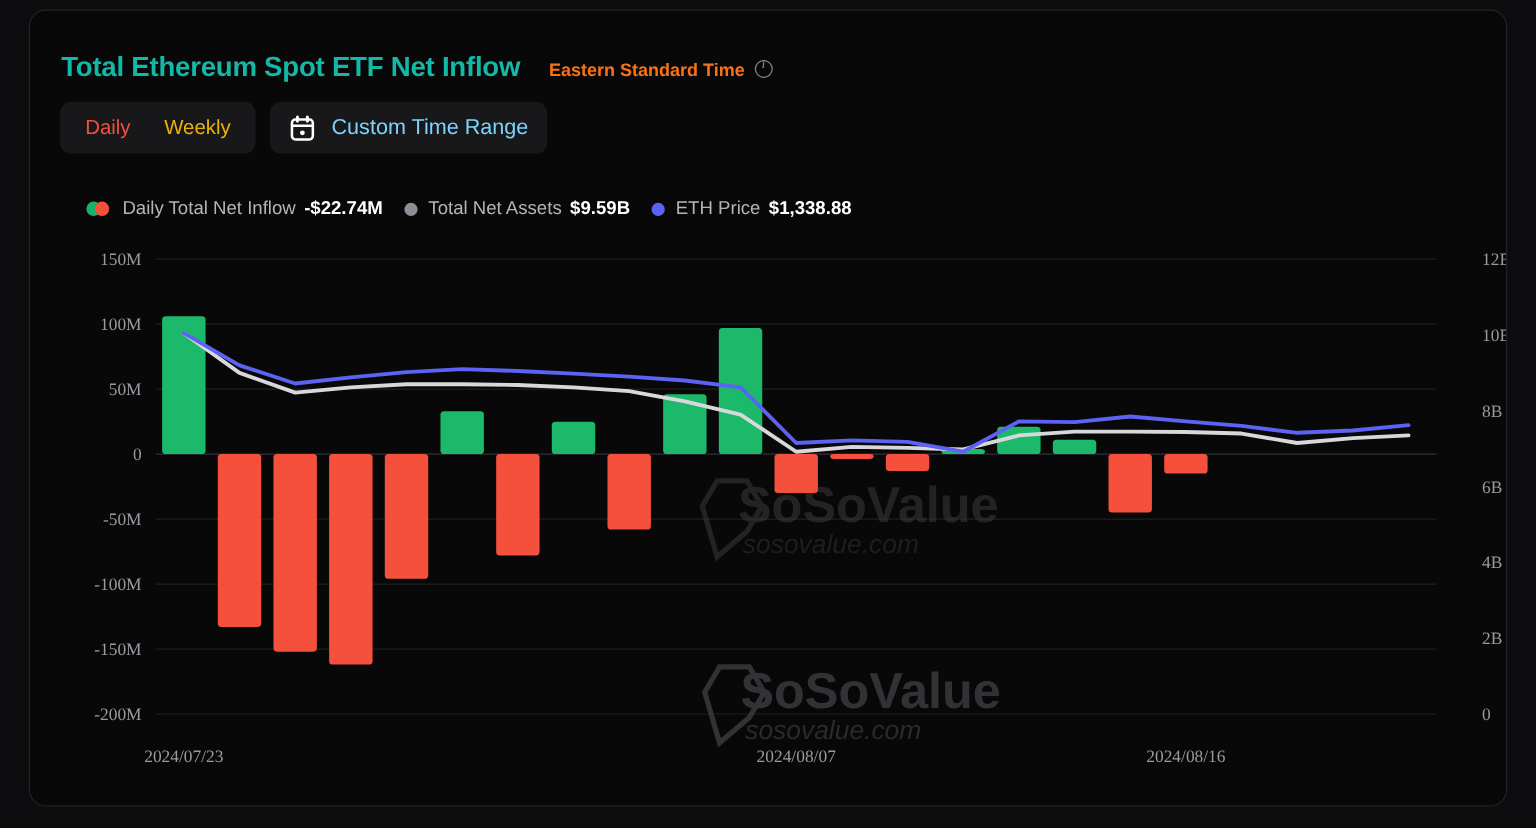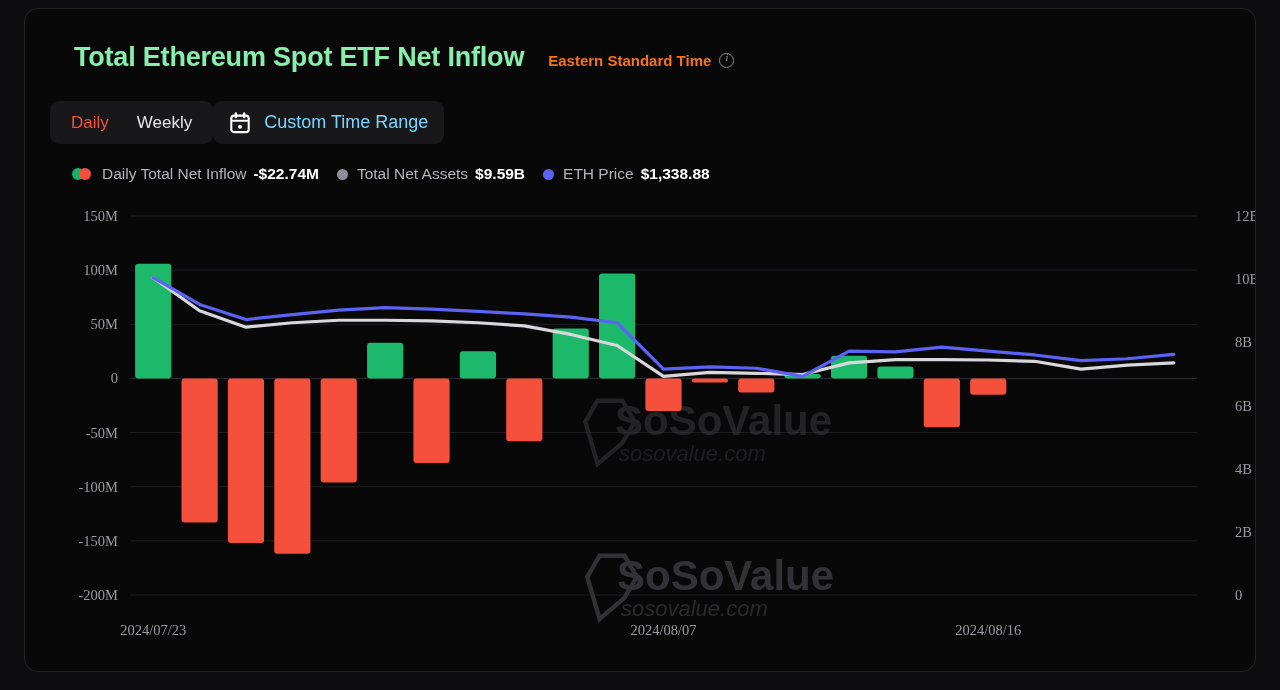--- a/index.html
+++ b/index.html
@@ -13,41 +13,41 @@
     position: absolute;
     left: 24px; top: 8px;
     width: 1232px; height: 664px;
     background: #080809;
     border: 1px solid #232327;
     border-radius: 14px;
     overflow: hidden;
   }
   
   .hdr { position: absolute; left: 26px; top: 33px; display: flex; align-items: baseline; }
-  .hdr-title { font-size: 27px; font-weight: bold; color: #86efac; letter-spacing: -0.2px; margin-left: 23px; }
+  .hdr-title { font-size: 23px; font-weight: bold; color: #14b8a6; letter-spacing: -0.2px; }
   .hdr-sub { font-size: 15px; font-weight: bold; color: #f97316; margin-left: 24px; }
   .info-icon {
     display: inline-block; width: 15px; height: 15px; margin-left: 8px;
     border: 1.3px solid #8a8a90; border-radius: 50%;
     position: relative; top: 2px;
   }
   .info-icon::after {
     content: "i"; position: absolute; left: 0; right: 0; top: -2px;
     text-align: center; font-size: 10px; font-style: italic; color: #a6a6ac;
     font-family: "Liberation Serif", serif;
   }
   
-  .controls { position: absolute; left: 25px; top: 92px; display: flex; }
+  .controls { position: absolute; left: 25px; top: 76px; display: flex; gap: 12px; }
   .seg {
     display: flex; align-items: center; background: #18181b;
     border-radius: 9px; height: 43px; padding: 0 7px;
   }
   .seg-item {
     font-size: 17px; padding: 6px 14px; border-radius: 7px;
-    color: #e5e5e5; cursor: pointer; white-space: nowrap;
+    color: #eab308; cursor: pointer; white-space: nowrap;
   }
   .seg-item.active { color: #f4503c; }
   .range-btn {
     display: flex; align-items: center; gap: 13px;
     background: #18181b; border-radius: 9px; height: 43px;
     padding: 0 16px; cursor: pointer;
   }
   .range-btn span.lbl { font-size: 18px; color: #7dd3fc; white-space: nowrap; }
   .cal { width: 22px; height: 22px; display: block; }
   

